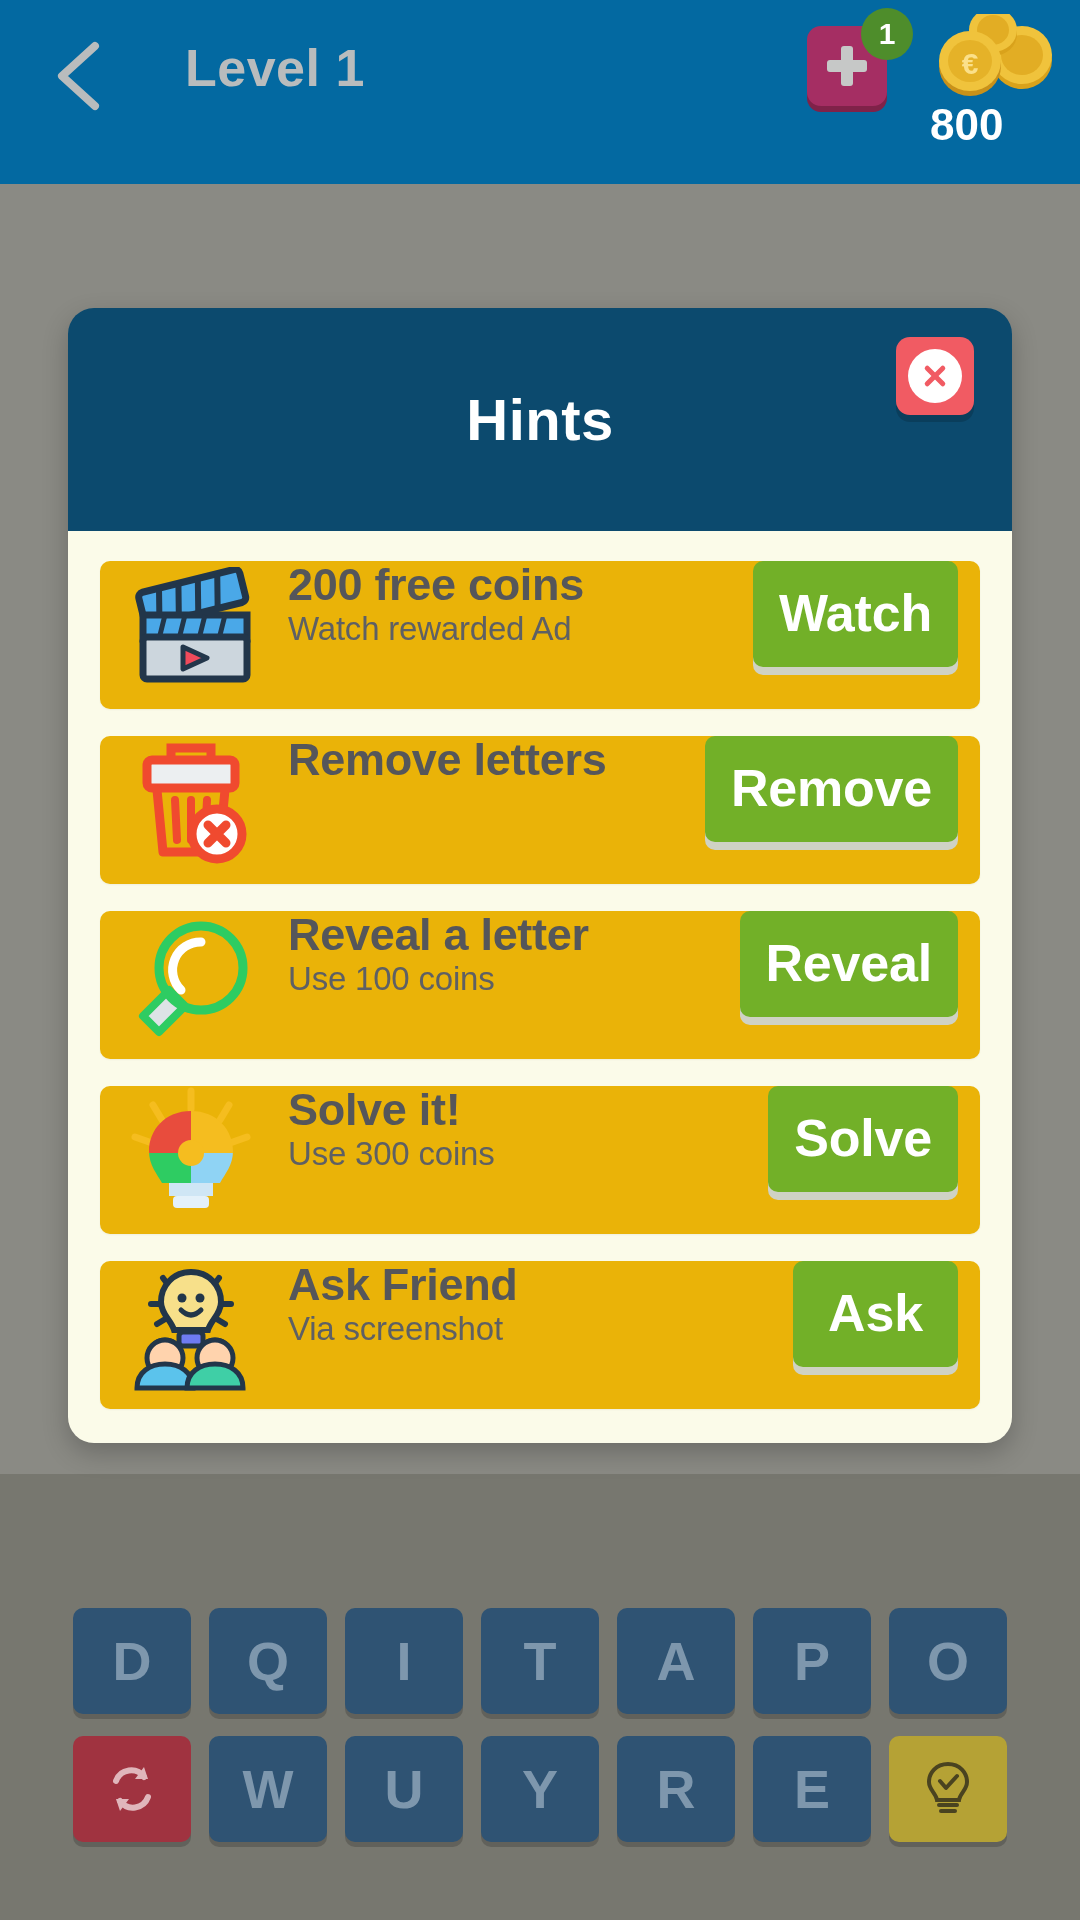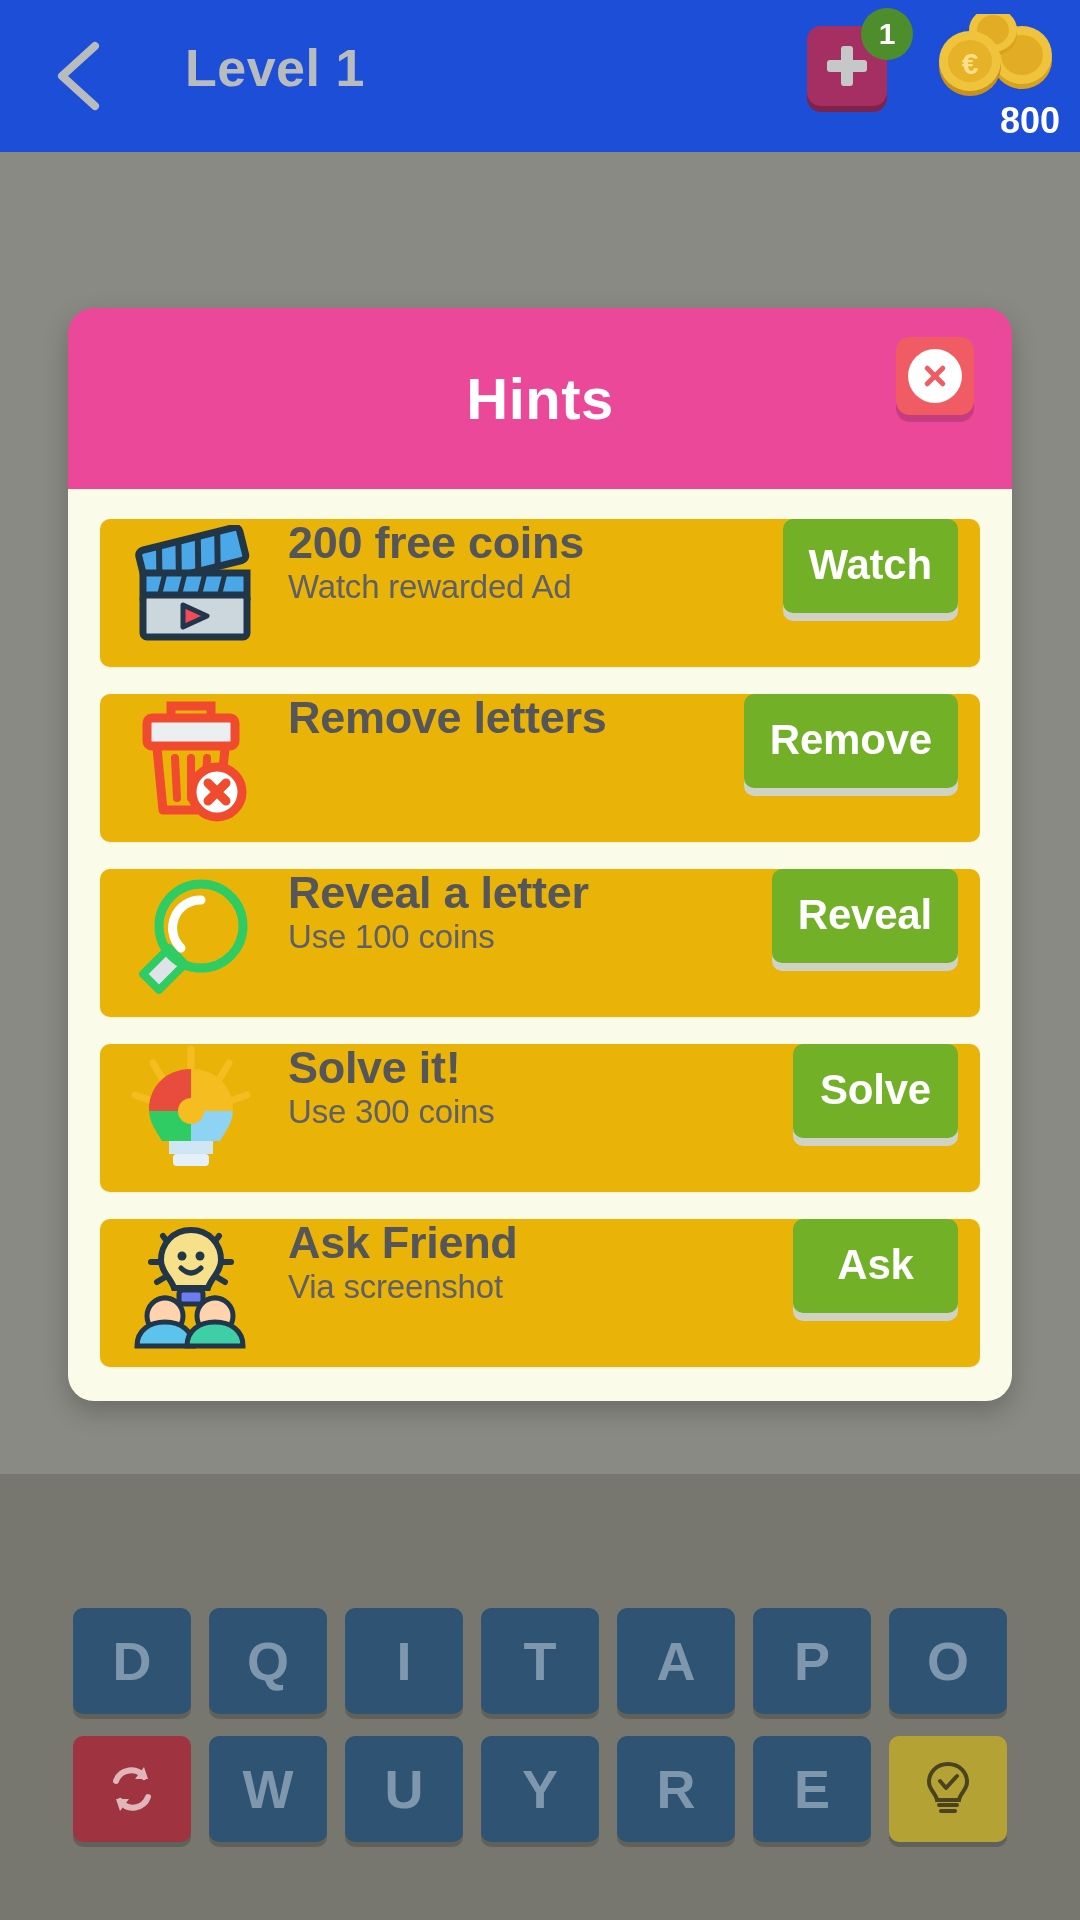--- a/index.html
+++ b/index.html
@@ -27,22 +27,22 @@
   }
   .board-lower {
     position: absolute; left: 0; top: 1474px;
     width: 1080px; height: 446px;
     background: #77776f;
   }
 
   
   .header {
     position: absolute; left: 0; top: 0;
-    width: 1080px; height: 152px;
-    background: #1d4ed8;
+    width: 1080px; height: 184px;
+    background: #0369a1;
     z-index: 6;
   }
   .back-chevron {
     position: absolute; left: 48px; top: 40px;
     width: 62px; height: 72px;
     cursor: pointer;
   }
   .back-chevron svg { display: block; }
   .level-title {
     position: absolute; left: 185px; top: 38px;
@@ -79,38 +79,38 @@
     display: flex; align-items: center; justify-content: center;
     z-index: 2;
   }
   .coin-wrap {
     position: absolute; left: 930px; top: 14px;
     width: 130px; height: 120px;
   }
   .coin-count {
     position: absolute; left: 0; top: 86px;
     width: 130px;
-    text-align: right;
+    text-align: left;
     color: #ffffff;
-    font-size: 36px; font-weight: bold;
+    font-size: 44px; font-weight: bold;
   }
 
   
   .dialog {
     position: absolute; left: 68px; top: 308px;
     width: 944px;
     border-radius: 26px;
     overflow: hidden;
     box-shadow: 0 10px 26px rgba(0,0,0,0.22);
     z-index: 10;
   }
   .dialog-header {
     position: relative;
-    height: 181px;
-    background: #ec4899;
+    height: 223px;
+    background: #0c4a6e;
     display: flex; align-items: center; justify-content: center;
   }
   .dialog-title {
     color: #ffffff;
     font-size: 58px; font-weight: bold;
     letter-spacing: 0.5px;
   }
   .close-btn {
     position: absolute; right: 38px; top: 29px;
     width: 78px; height: 78px;
@@ -167,21 +167,21 @@
     font-size: 33px;
     color: #5e6064;
     letter-spacing: -0.2px;
   }
   .hint-action {
     flex: 0 0 auto;
     background: #72b028;
     border-radius: 10px;
     box-shadow: 0 8px 0 #cfd2c4;
     color: #ffffff;
-    font-size: 42px; font-weight: bold;
+    font-size: 52px; font-weight: bold;
     padding: 22px 26px 24px 26px;
     min-width: 165px;
     text-align: center;
     cursor: pointer;
     letter-spacing: -0.2px;
   }
 
   
   .keyboard {
     position: absolute; left: 0; top: 1608px;

